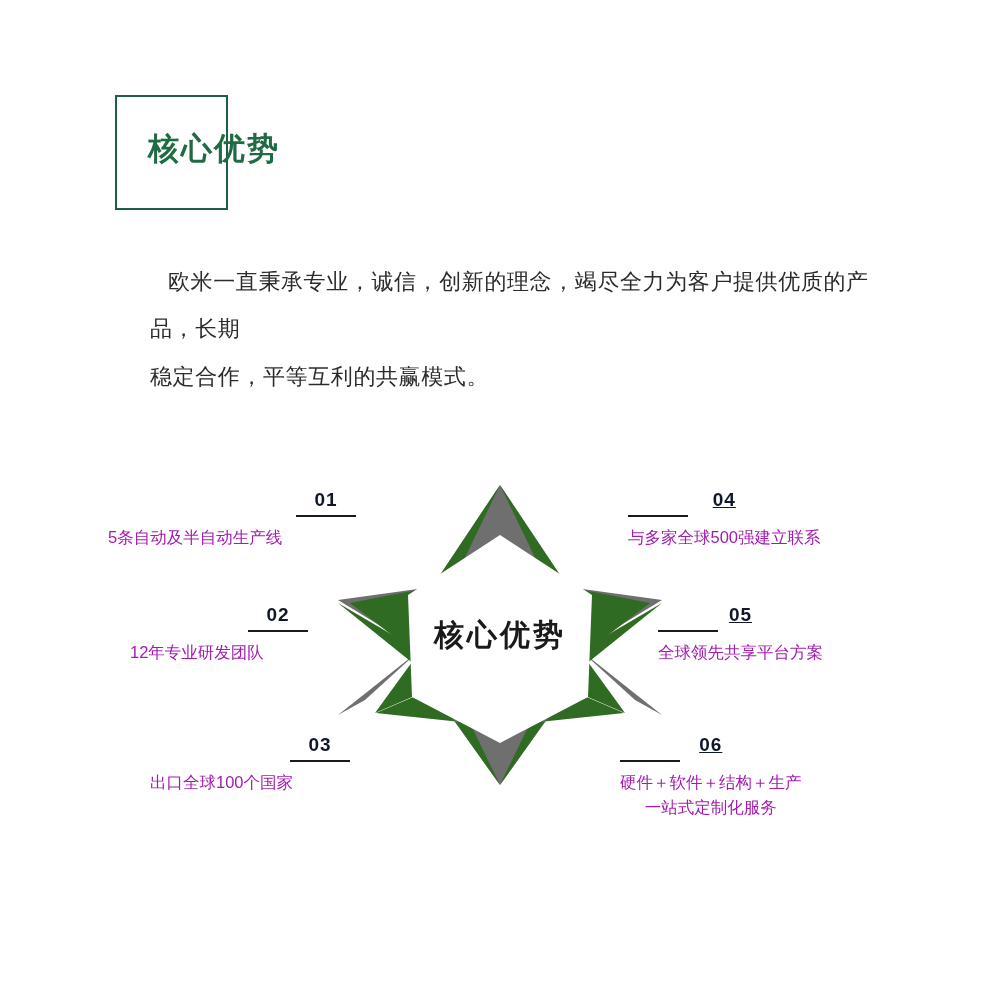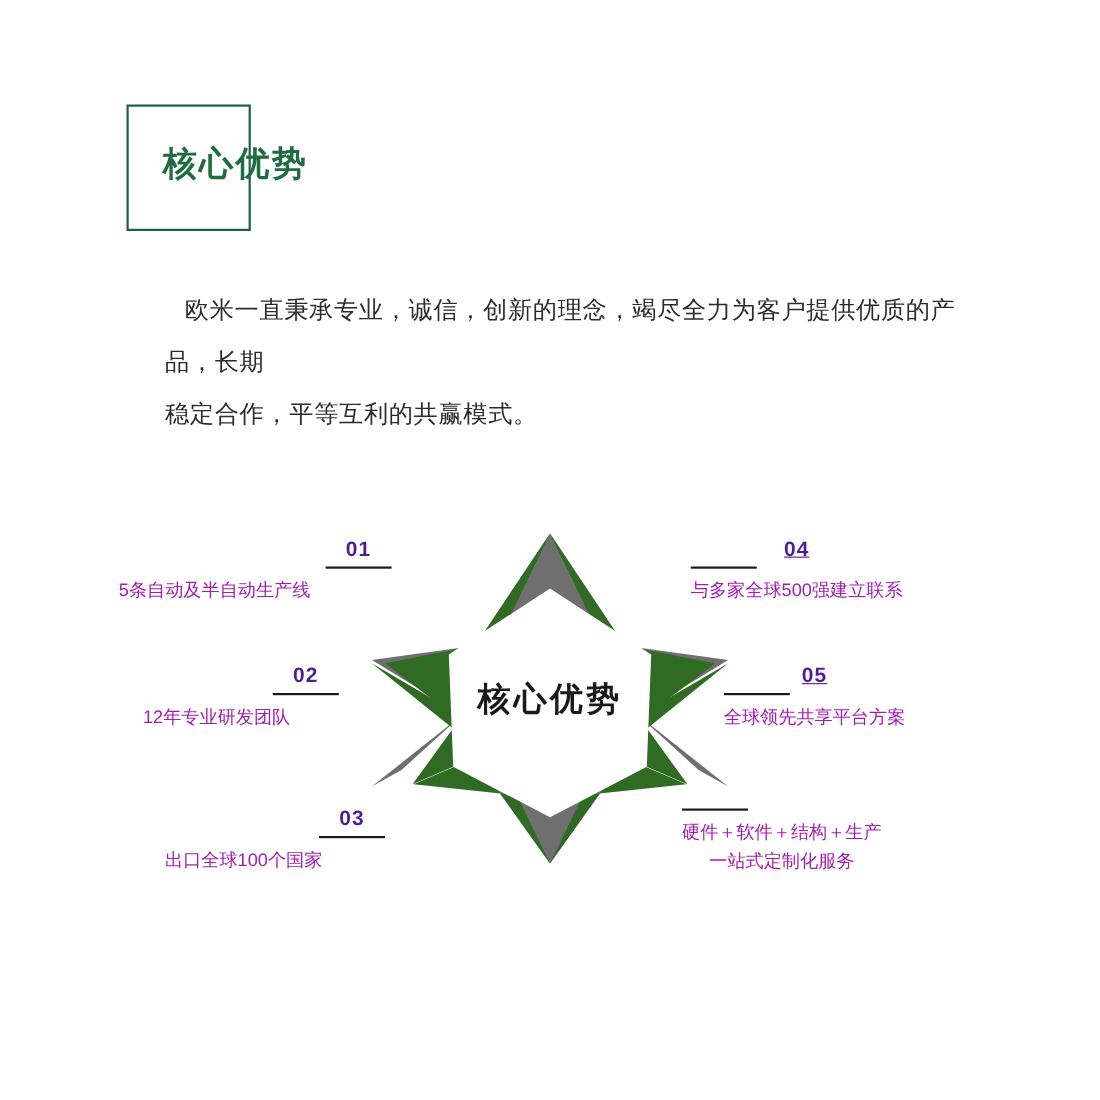--- a/index.html
+++ b/index.html
@@ -79,21 +79,21 @@
     color: #1a1a1a;
     pointer-events: none;
   }
 
   .item {
     position: absolute;
   }
   .item .num {
     font-size: 19px;
     font-weight: bold;
-    color: #4c1d95;
+    color: #0f172a;
     letter-spacing: 1px;
     line-height: 1.1;
     padding-bottom: 4px;
   }
   .item .rule {
     height: 2px;
     background: #1a1a1a;
     margin-bottom: 8px;
   }
   .item .txt {
@@ -188,18 +188,19 @@
     <div class="txt">与多家全球500强建立联系</div>
   </div>
 
   <div class="item right" id="item-05">
     <div class="num">05</div>
     <div class="rule"></div>
     <div class="txt">全球领先共享平台方案</div>
   </div>
 
   <div class="item right" id="item-06">
+    <div class="num">06</div>
     <div class="rule"></div>
     <div class="txt">硬件＋软件＋结构＋生产
 一站式定制化服务</div>
   </div>
 
 </div>
 
 </body></html>

